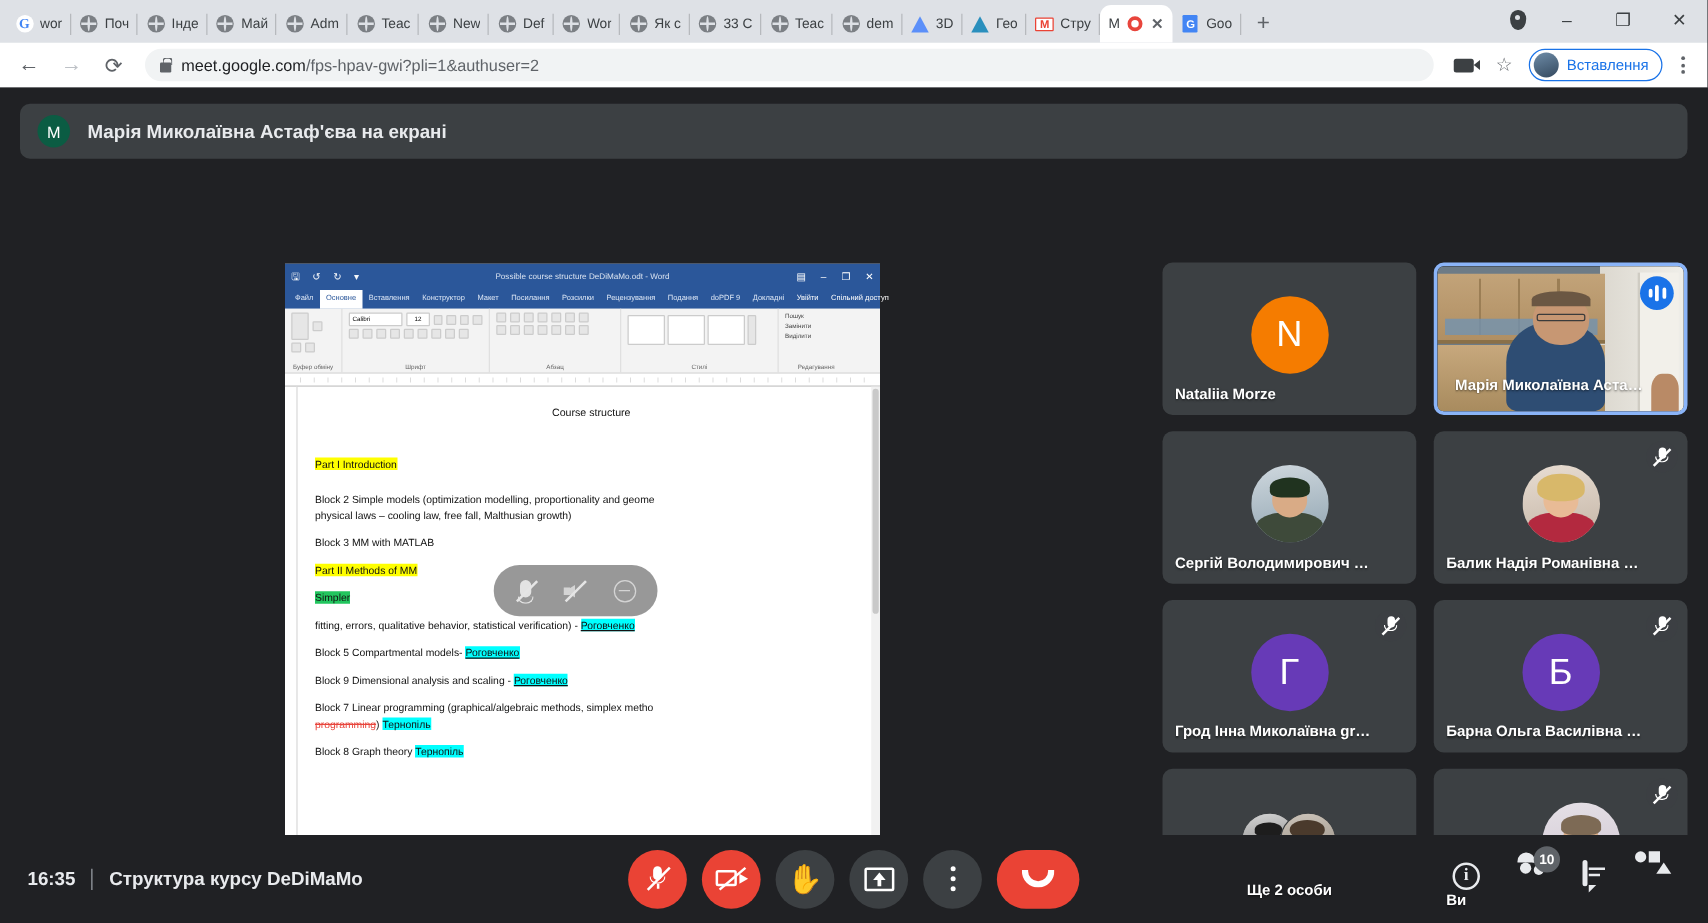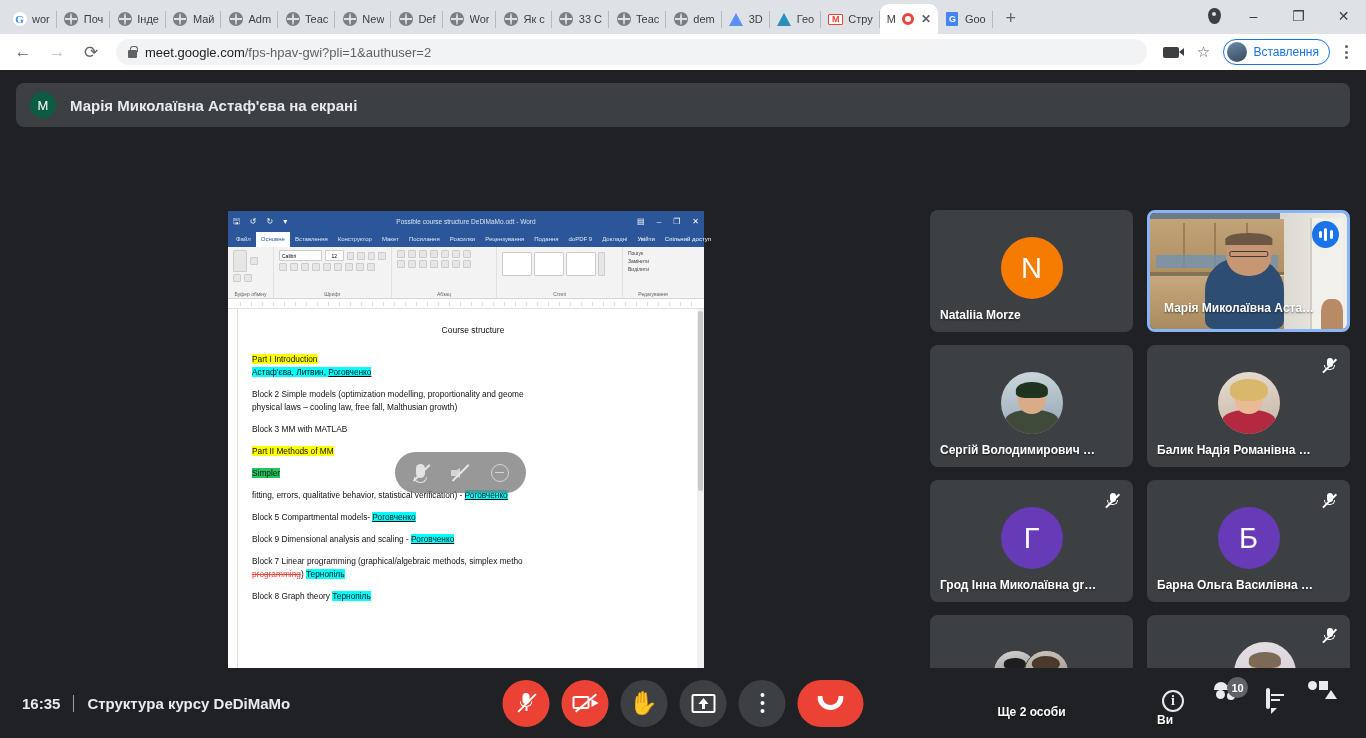--- a/index.html
+++ b/index.html
@@ -253,21 +253,21 @@
     flex: 1; background: #868686; position: relative; overflow: hidden;
     display: flex;
   }
   .w-vruler { width: 10px; background: #fff; border-right: 1px solid #e0e0e0; }
   .w-page {
     flex: 1; background: #fff; margin: 0; padding: 16px 10px 0 14px;
     position: relative; overflow: hidden;
   }
   .doc-title {
     text-align: center; font-size: 8.5px; color: #111;
-    margin-bottom: 18px; font-family: "Liberation Sans", sans-serif;
+    margin-bottom: 30px; font-family: "Liberation Sans", sans-serif;
   }
   .doc-p {
     font-size: 8.3px; color: #111; line-height: 1.45;
     margin-bottom: 10px; white-space: nowrap;
   }
   .hl-y { background: #ffff00; }
   .hl-c { background: #00ffff; }
   .hl-g { background: #22c55e; }
   .u { text-decoration: underline; }
   .strike-red { color: #e8453c; text-decoration: line-through; }
@@ -887,25 +887,22 @@
 
       <div class="w-ruler">
           <div class="rband"></div>
         </div>
 
       <div class="w-body">
         <div class="w-vruler"></div>
         <div class="w-page">
           <div class="doc-title">Course structure</div>
 
-          <div class="doc-p" style="margin-bottom:1px">
+          <div class="doc-p" style="margin-bottom:16px">
             <span class="hl-y">Part I Introduction</span>
-          </div>
-          <div class="doc-p">
-            <span class="hl-c">Астаф'єва, Литвин, </span><span class="hl-c u">Роговченко</span>
           </div>
           <div class="doc-p" style="margin-bottom:1px">
             <span>Block 2 Simple models (optimization modelling, proportionality and geome</span>
           </div>
           <div class="doc-p">
             <span>physical laws – cooling law, free fall, Malthusian growth)</span>
           </div>
           <div class="doc-p">
             <span>Block 3 MM with MATLAB</span>
           </div>

